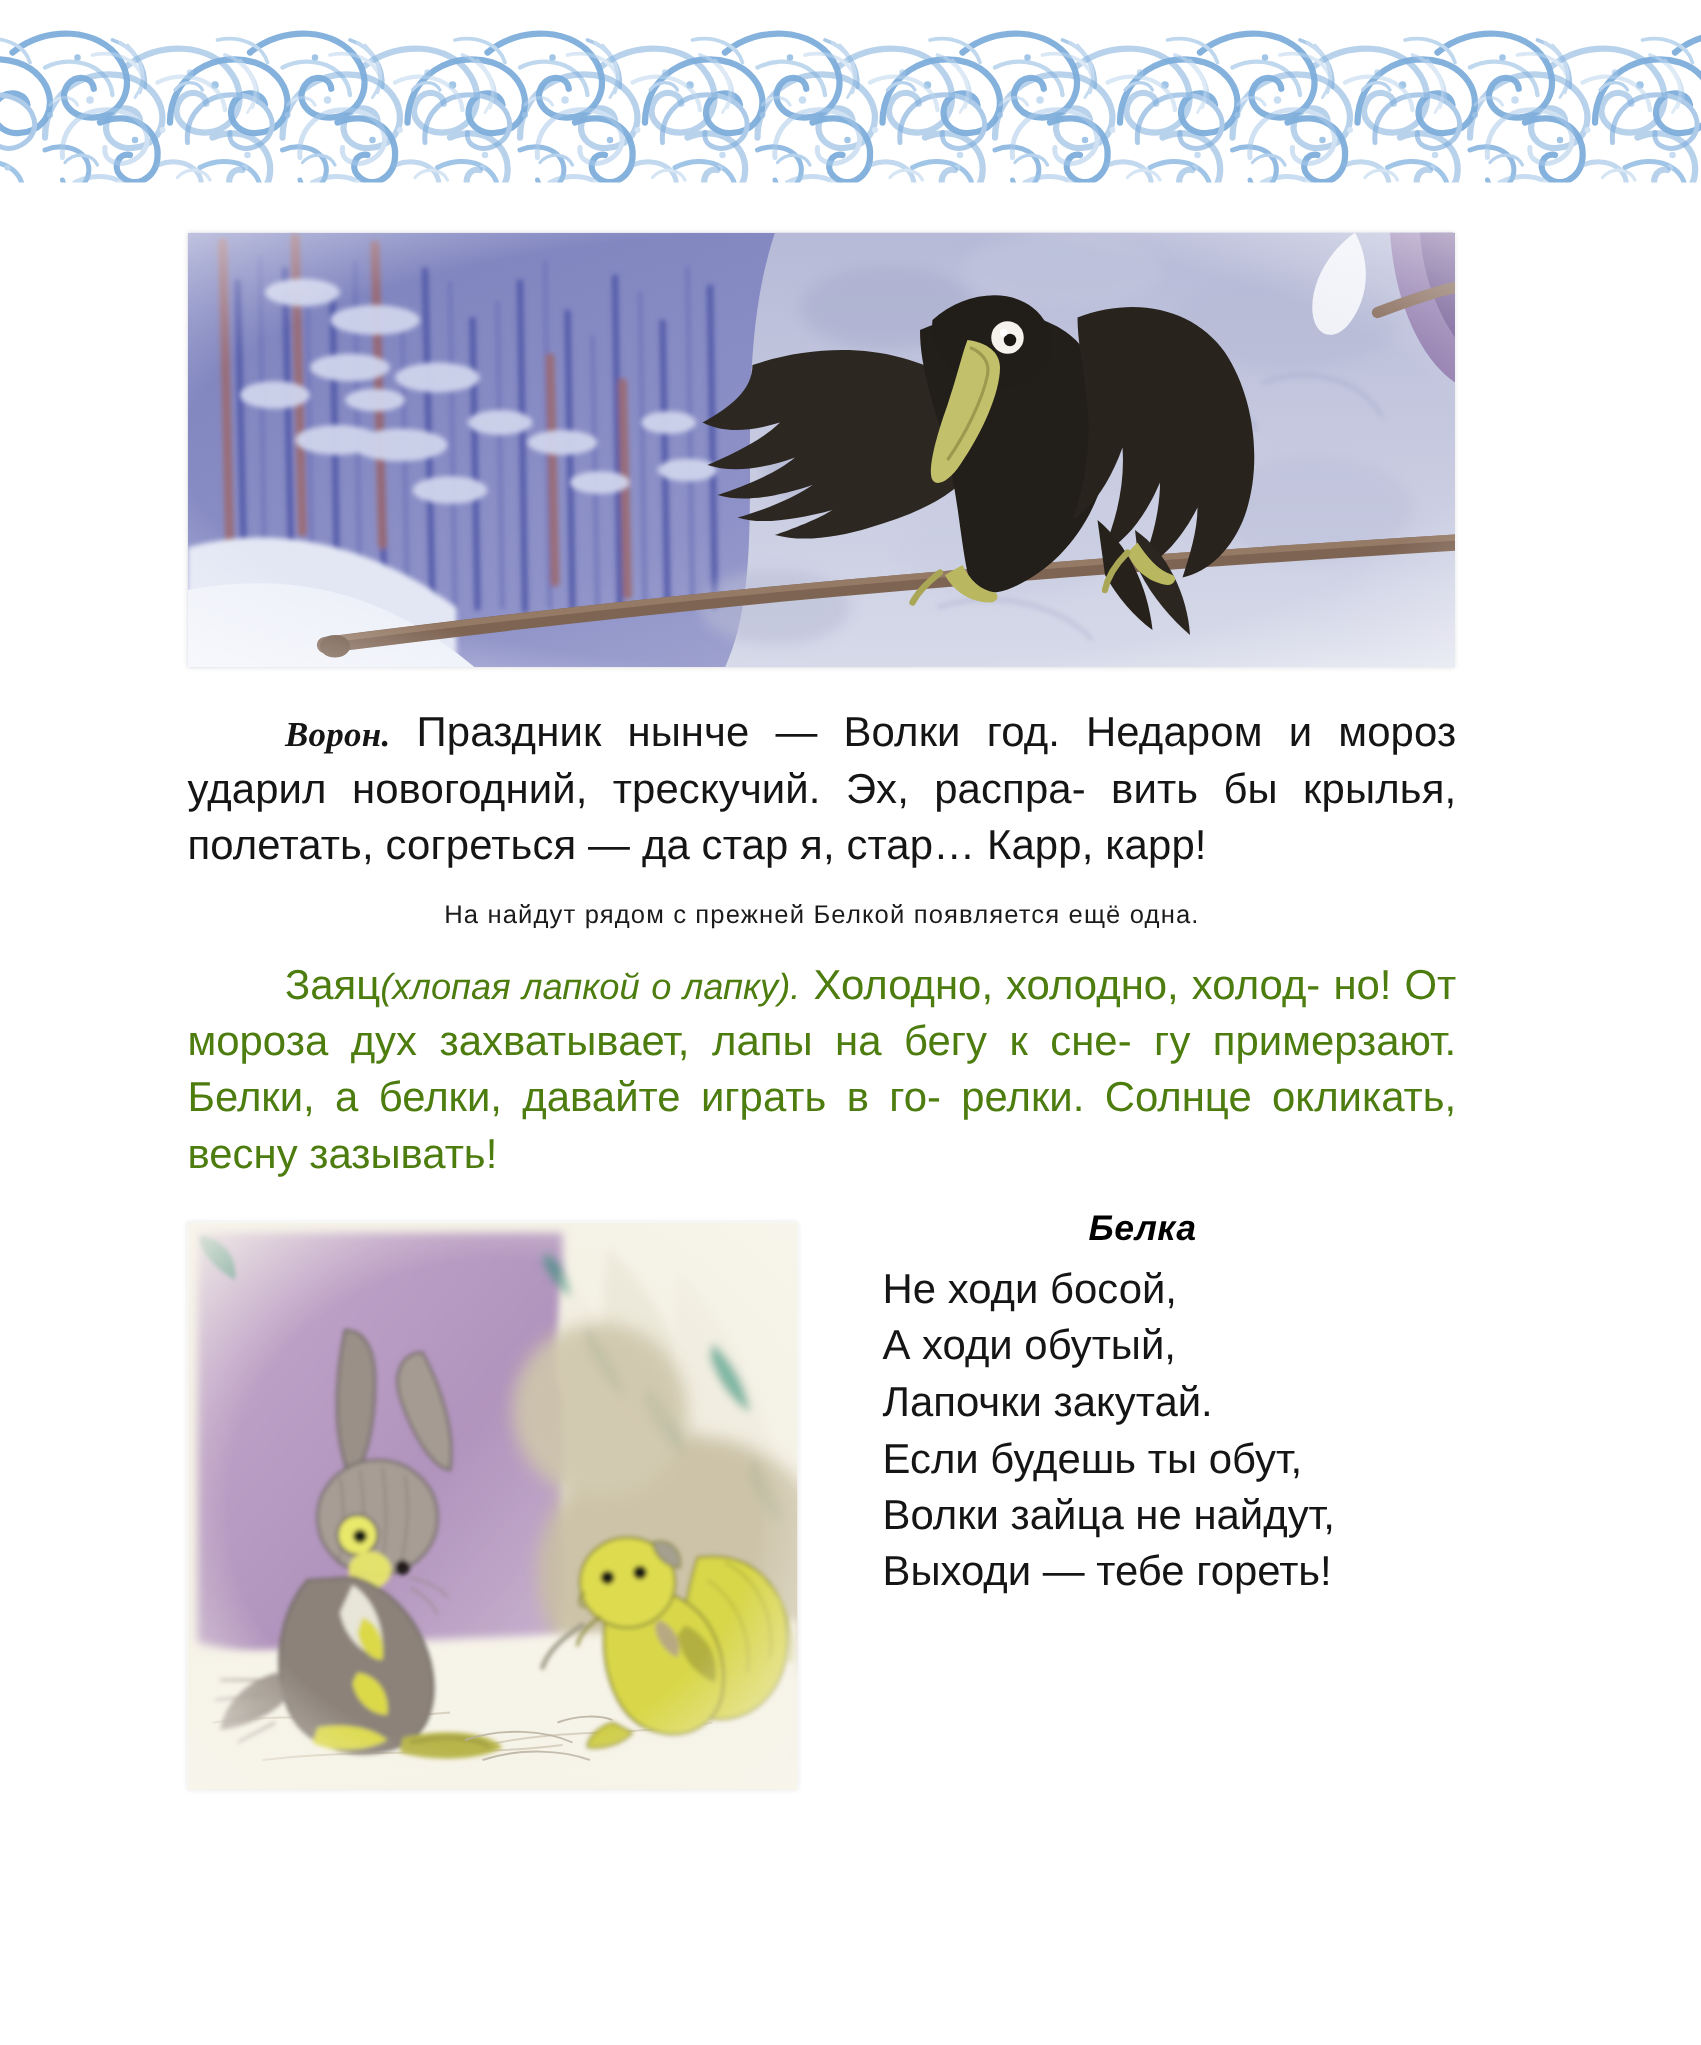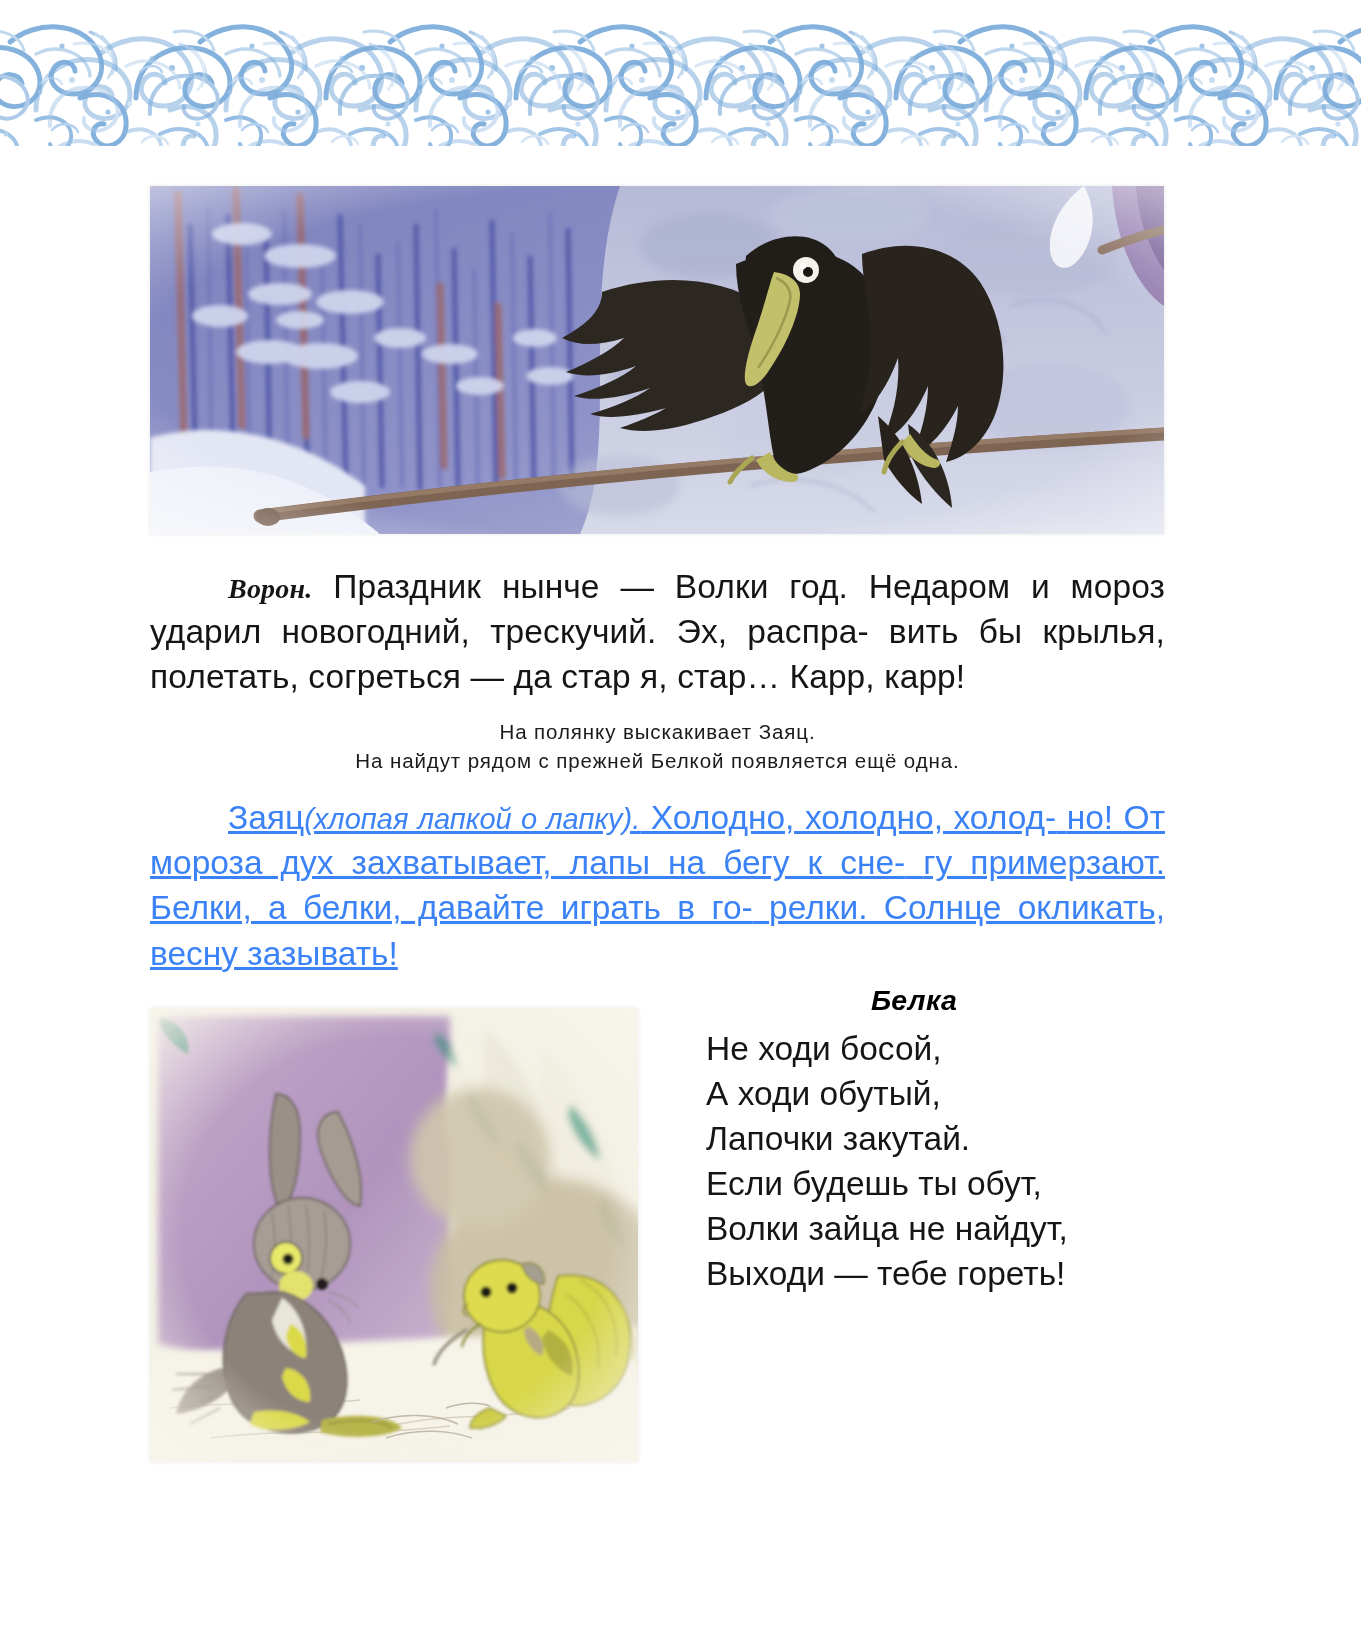--- a/index.html
+++ b/index.html
@@ -72,39 +72,38 @@
     line-height: 1.42;
     letter-spacing: 0.9px;
     color: #1b1b1b;
   }
 
   .para-zayac {
     margin-top: 20px;
     font-size: 33.5px;
     line-height: 1.345;
     text-align: justify;
-    color: #3b82f6;
-    text-decoration: underline;
+    color: #4d7c0f;
   }
   .para-zayac .stagenote {
     font-style: italic;
     font-size: 29px;
   }
 
   
   .lower-row {
     position: relative;
     margin-top: 6px;
     height: 470px;
   }
 
   .poem-wrap {
     position: absolute;
     left: 524px;
-    top: 2px;
+    top: 15px;
     width: 490px;
   }
   .poem-title {
     font-weight: bold;
     font-style: italic;
     font-size: 28.5px;
     text-align: center;
     letter-spacing: 0.3px;
     padding-right: 10px;
   }
@@ -349,21 +348,20 @@
 
   <div class="body-block indent-first">
     <span class="speaker">Ворон.</span>
     <span>Праздник  нынче — Волки  год. Недаром</span>
     <span>и мороз ударил новогодний, трескучий. Эх, распра-</span>
     <span>вить  бы  крылья, полетать, согреться — да  стар я,</span>
     <span>стар… Карр, карр!</span>
   </div>
 
   <div class="stage-dir">
-    <div>На полянку выскакивает Заяц.</div>
     <div>На найдут рядом с прежней Белкой появляется ещё одна.</div>
   </div>
 
   <div class="para-zayac indent-first">
     <span class="speaker">Заяц</span><span class="stagenote">(хлопая лапкой о лапку).</span><span> Холодно, холодно, холод-</span>
     <span>но! От мороза дух захватывает, лапы на бегу к сне-</span>
     <span>гу примерзают. Белки, а белки, давайте играть в го-</span>
     <span>релки. Солнце окликать, весну зазывать!</span>
   </div>
 

